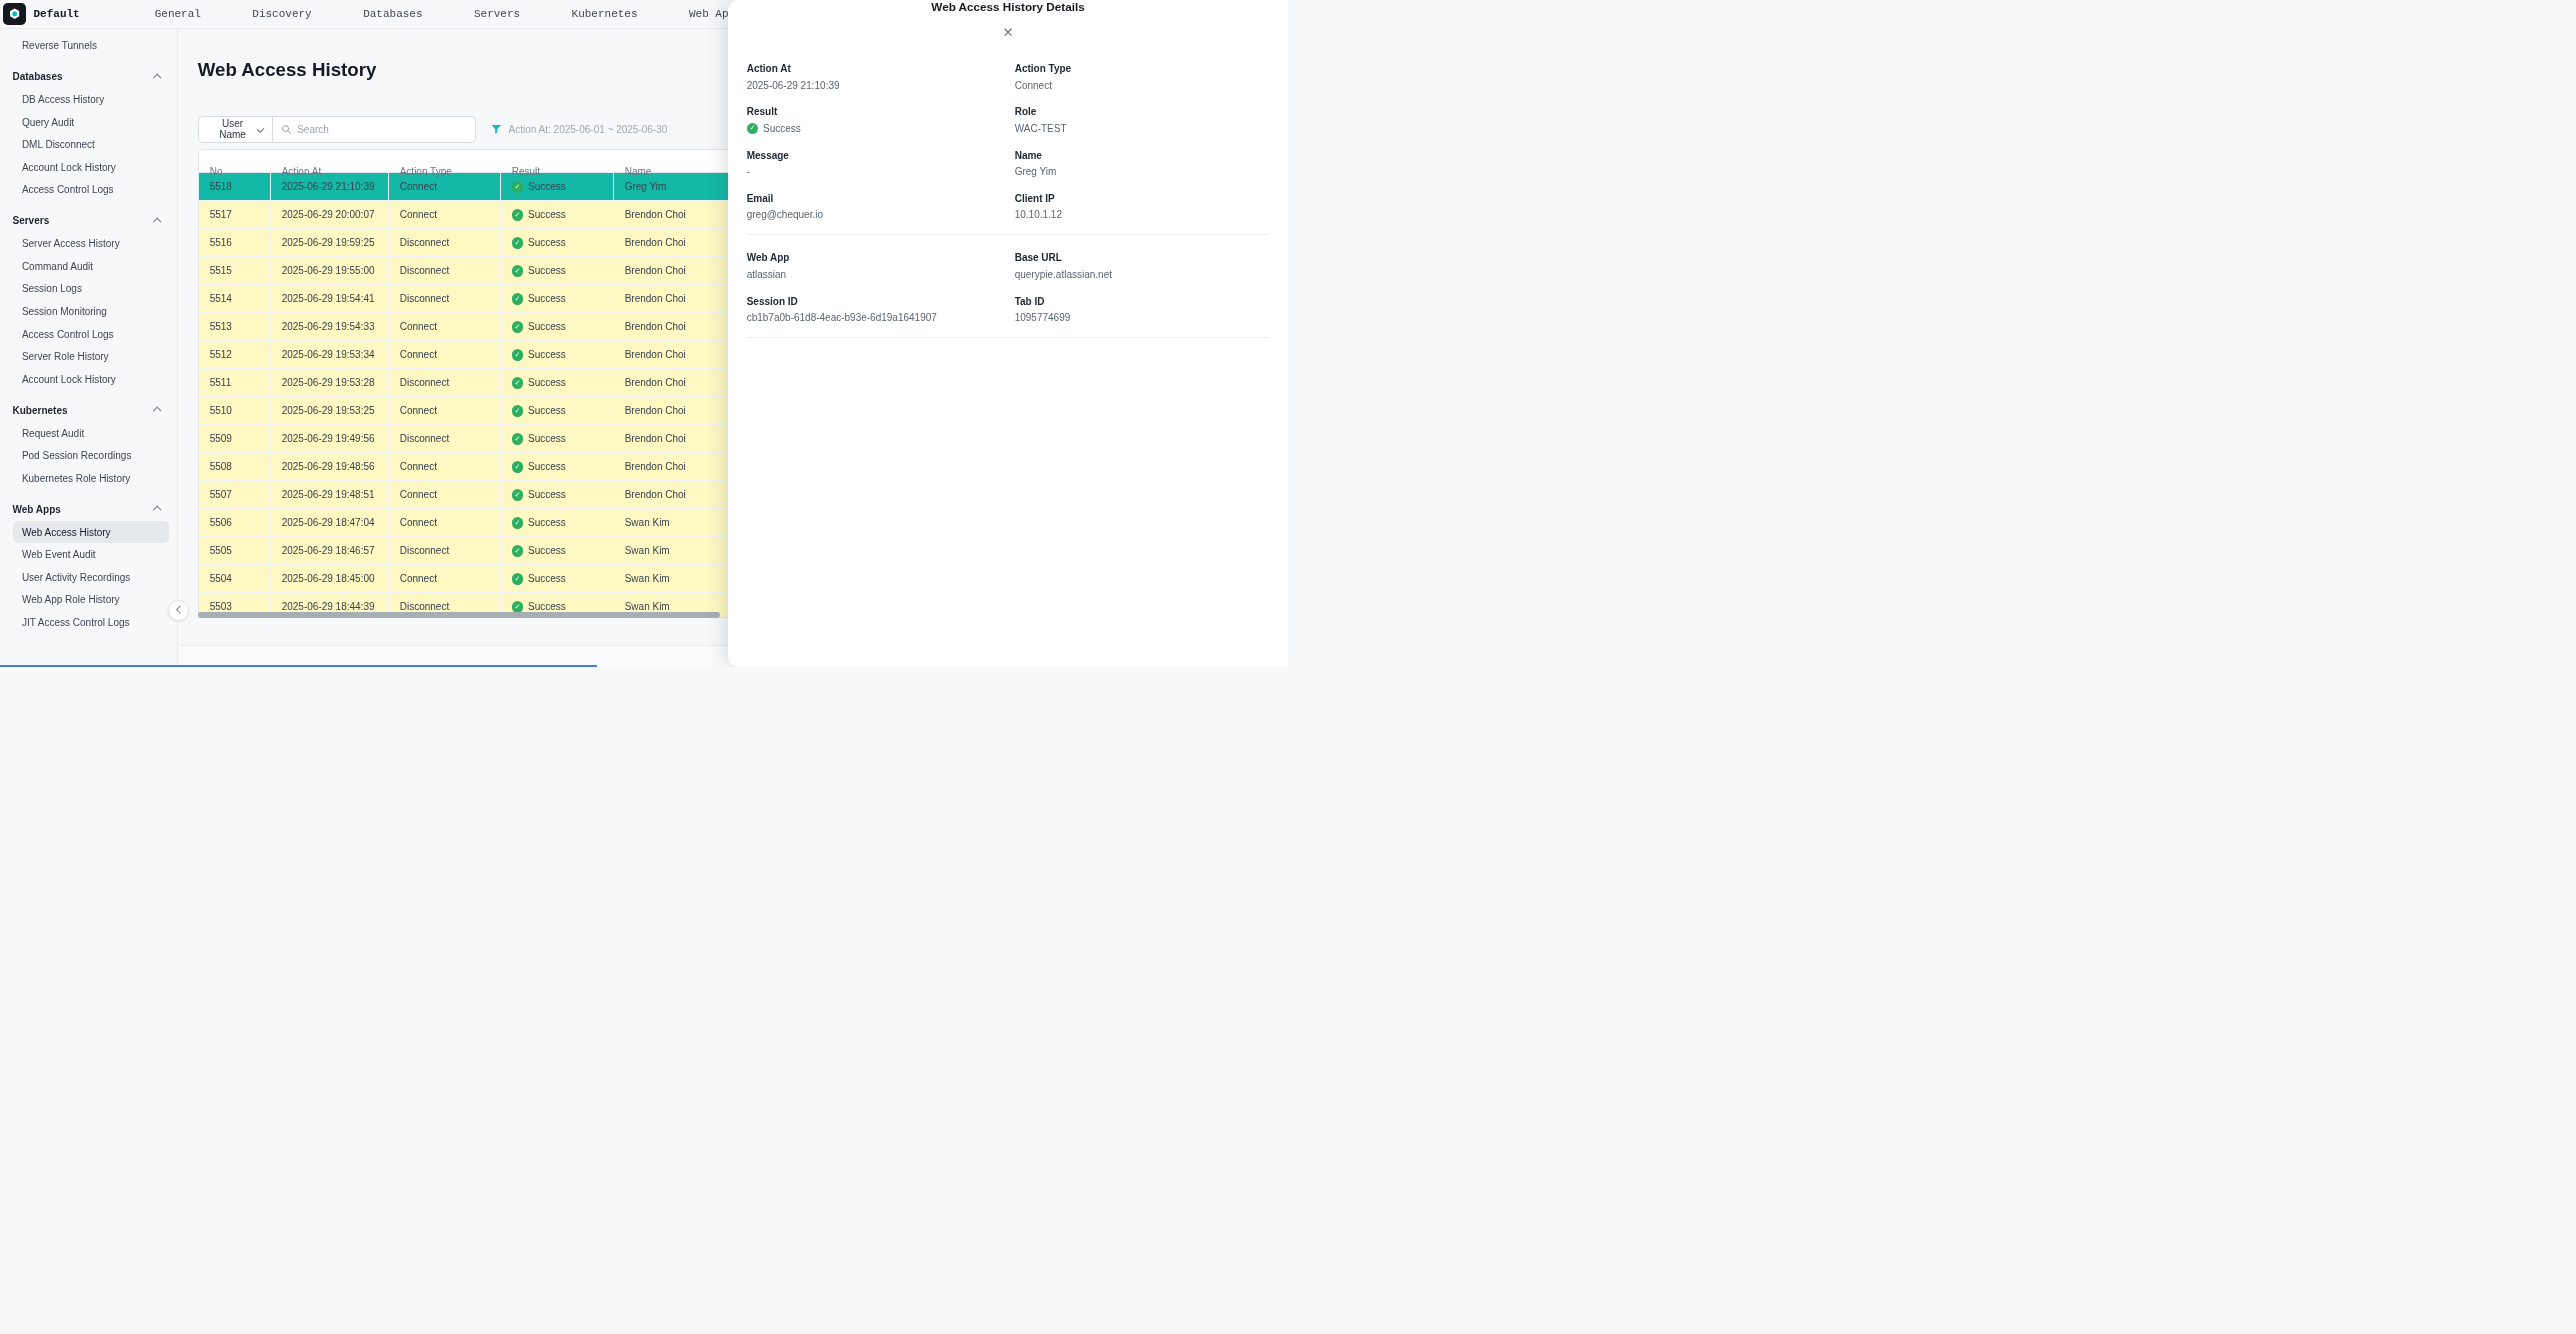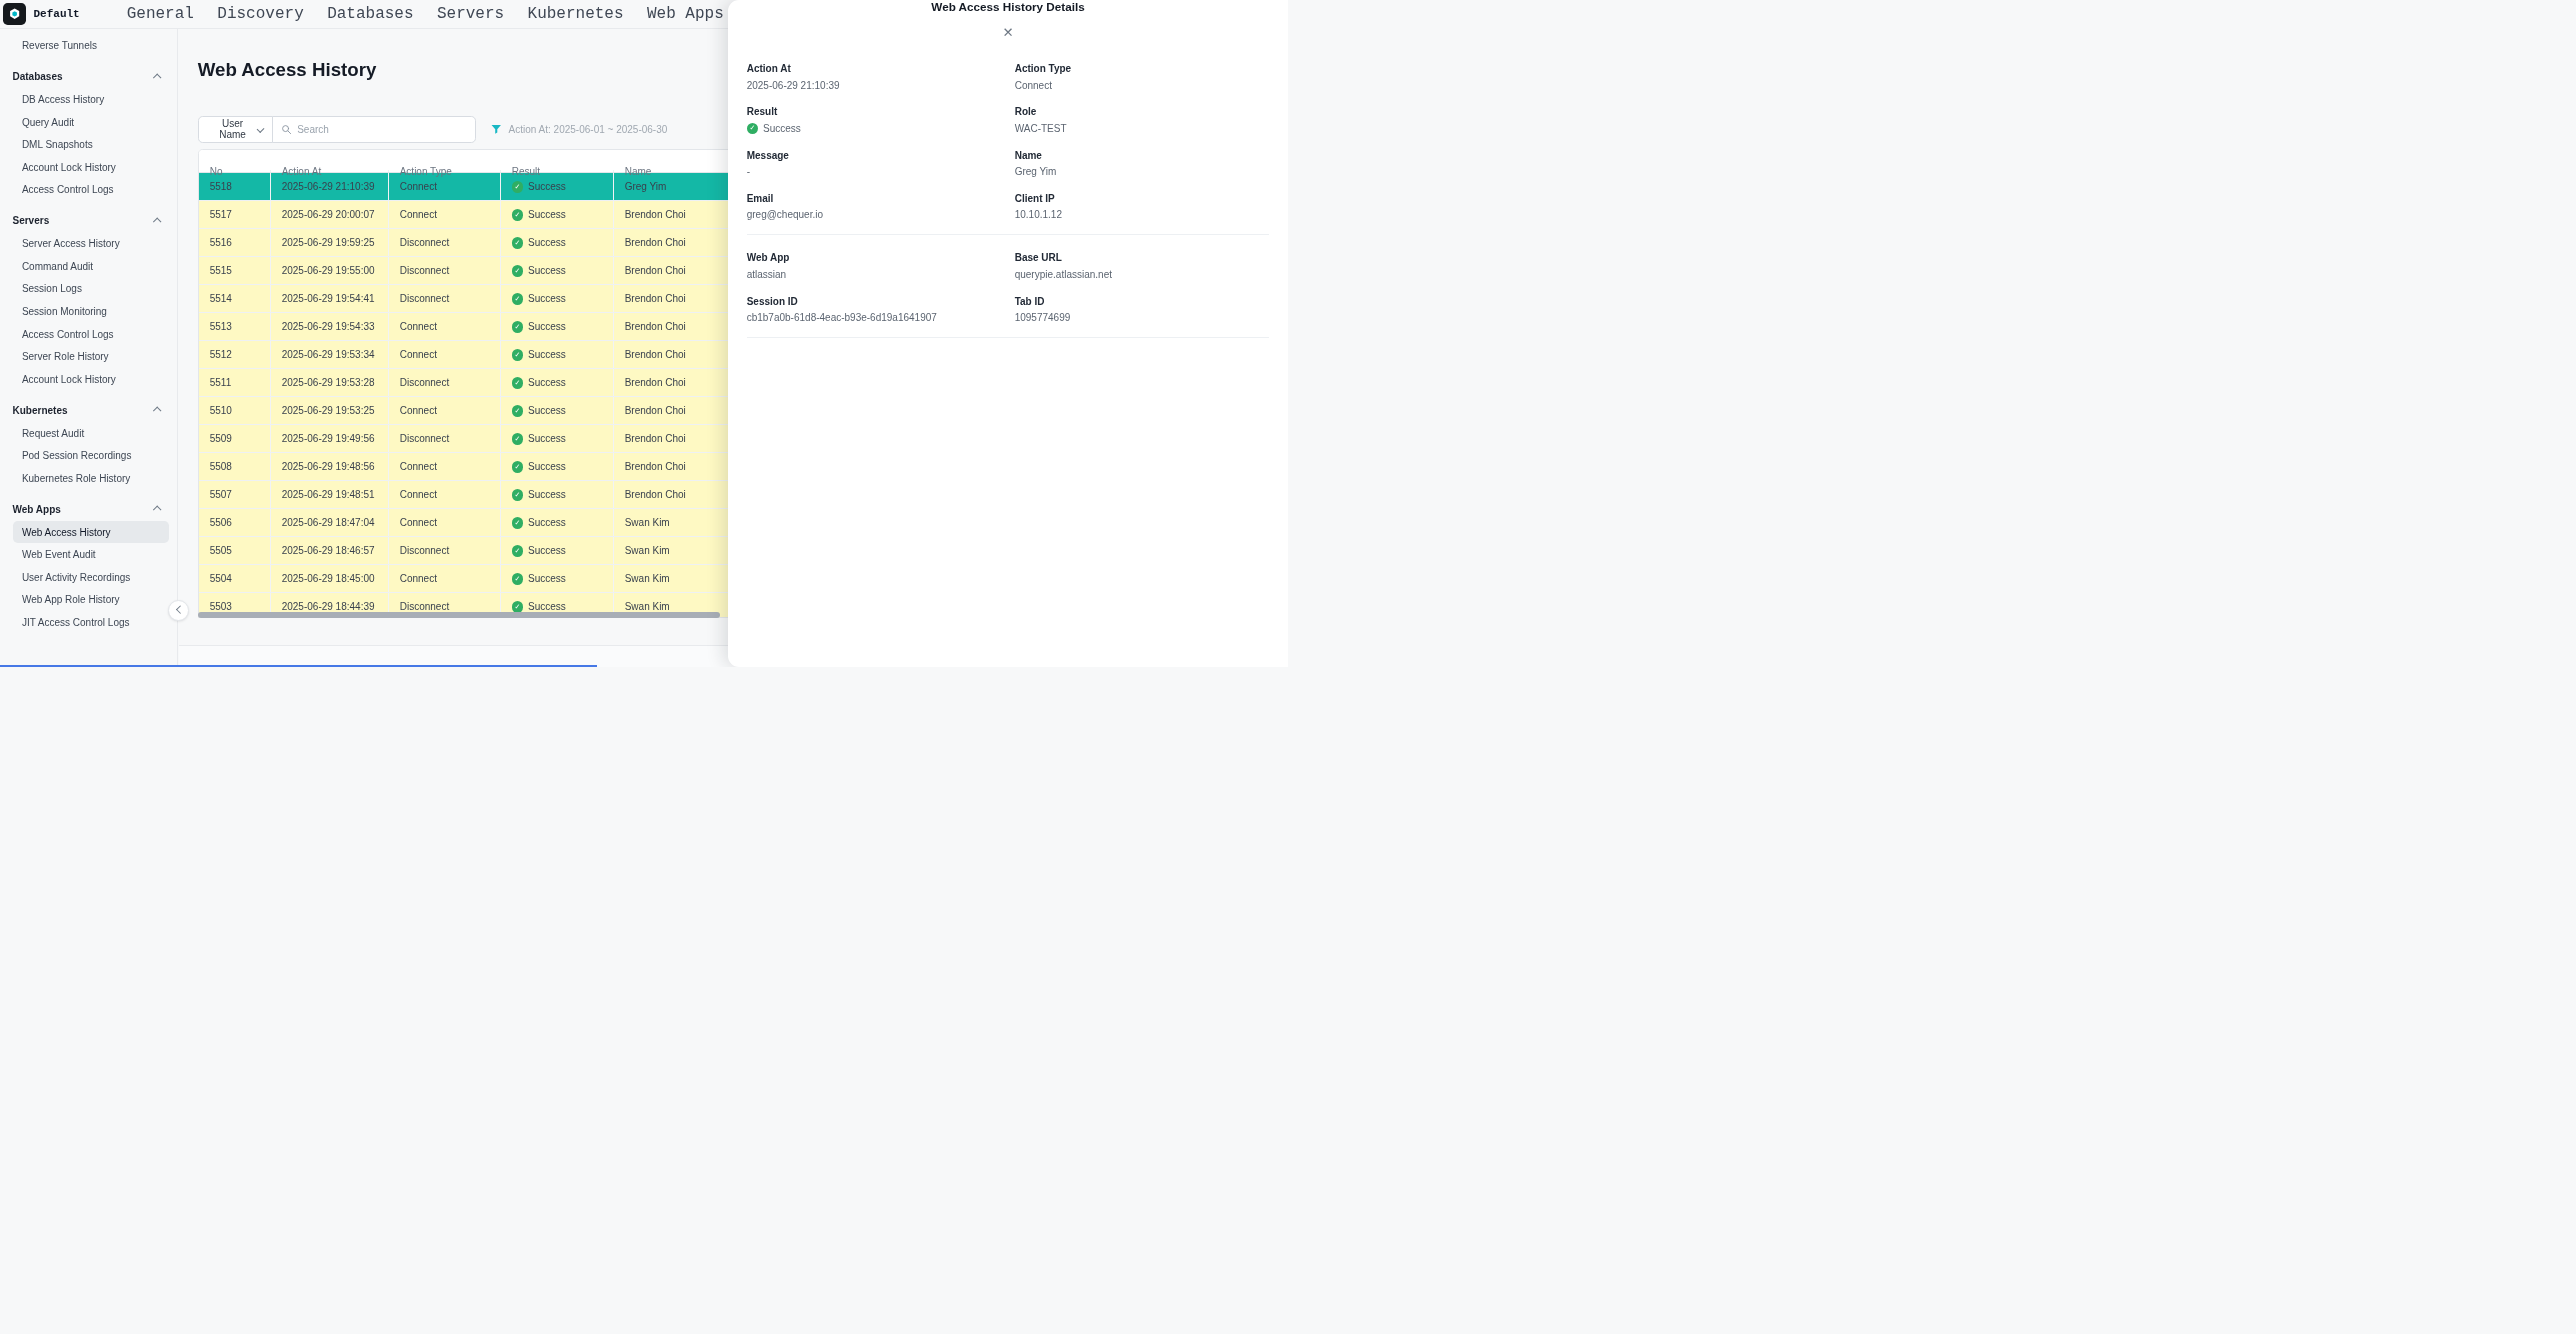--- a/index.html
+++ b/index.html
@@ -17,21 +17,21 @@
     -webkit-font-smoothing:antialiased;
   }
 
   
   .topbar{position:absolute;top:0;left:0;right:0;height:29px;background:#f7f8f9;
     border-bottom:0.8px solid #e8eaed;display:flex;align-items:center;z-index:3;font-family:Liberation Mono, monospace;}
   .logo-box{width:22.6px;height:22.6px;margin:0 7.8px 0 3.1px;background:var(--logo-bg);
     border-radius:4.7px;display:flex;align-items:center;justify-content:center;cursor:pointer;flex:none;}
   .workspace{font-weight:700;font-size:11px;color:#111827;margin-right:47px;cursor:pointer;}
   .nav-tabs{display:flex;height:100%;align-items:stretch;gap:23.4px;}
-  .nav-tab{font-size:16px;color:#3f4754;display:flex;align-items:center;position:relative;cursor:pointer;white-space:nowrap;}
+  .nav-tab{font-size:11px;color:#3f4754;display:flex;align-items:center;position:relative;cursor:pointer;white-space:nowrap;margin-left:28px;}
   .nav-tab.active{color:var(--accent);}
   .nav-tab.active::after{content:"";position:absolute;left:-4.7px;right:-4.7px;bottom:0;height:1.6px;background:var(--accent);}
 
   
   .sidebar{position:absolute;top:29px;left:0;width:178px;bottom:0;background:#f7f8f9;
     border-right:0.8px solid #e8eaed;padding-top:5.5px;overflow:hidden;z-index:2;}
   .sb-item{height:22.6px;display:flex;align-items:center;font-size:10px;color:#3d4653;
     border-radius:4.7px;margin:0 7.8px 0 12.5px;padding-left:9.4px;cursor:pointer;white-space:nowrap;}
   .sb-item.active{background:#e6e9ec;color:#111827;}
   .sb-section{height:23.4px;margin-top:7.8px;display:flex;align-items:center;justify-content:space-between;
@@ -120,21 +120,21 @@
 
   <div class="sidebar">
     <nav class="sb-list">
         <div class="sb-item">Reverse Tunnels</div>
         <div class="sb-section">
           <span>Databases</span>
           <span class="chev up"></span>
         </div>
         <div class="sb-item">DB Access History</div>
         <div class="sb-item">Query Audit</div>
-        <div class="sb-item">DML Snapshots</div>
+        <div class="sb-item">DML Disconnect</div>
         <div class="sb-item">Account Lock History</div>
         <div class="sb-item">Access Control Logs</div>
         <div class="sb-section">
           <span>Servers</span>
           <span class="chev up"></span>
         </div>
         <div class="sb-item">Server Access History</div>
         <div class="sb-item">Command Audit</div>
         <div class="sb-item">Session Logs</div>
         <div class="sb-item">Session Monitoring</div>

